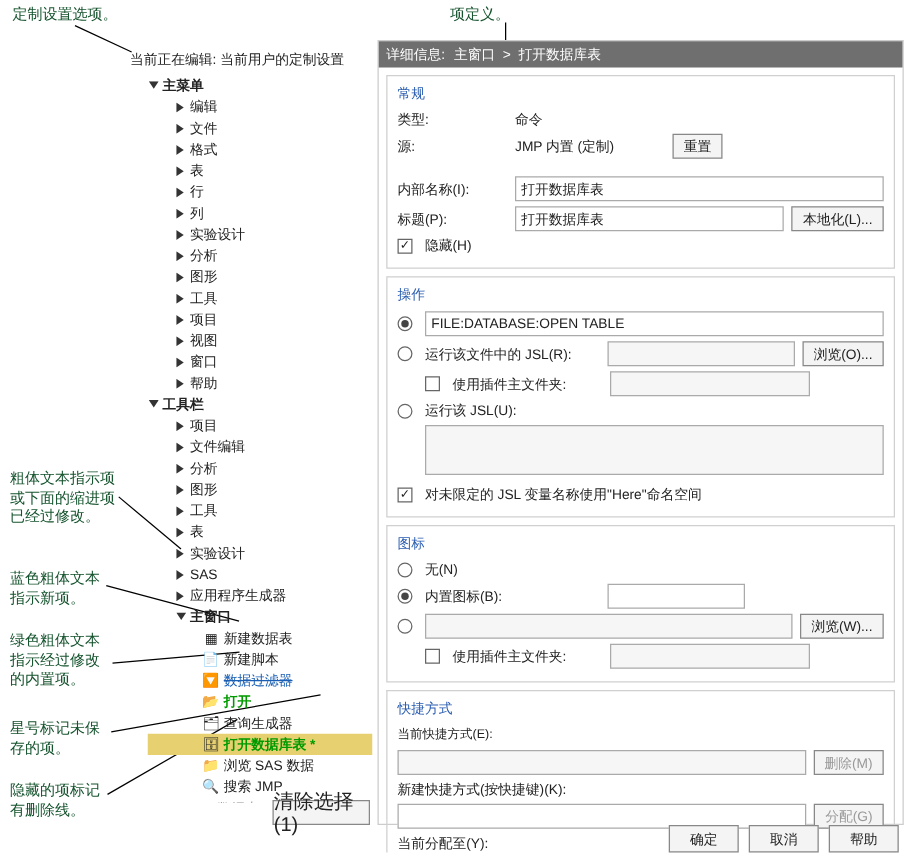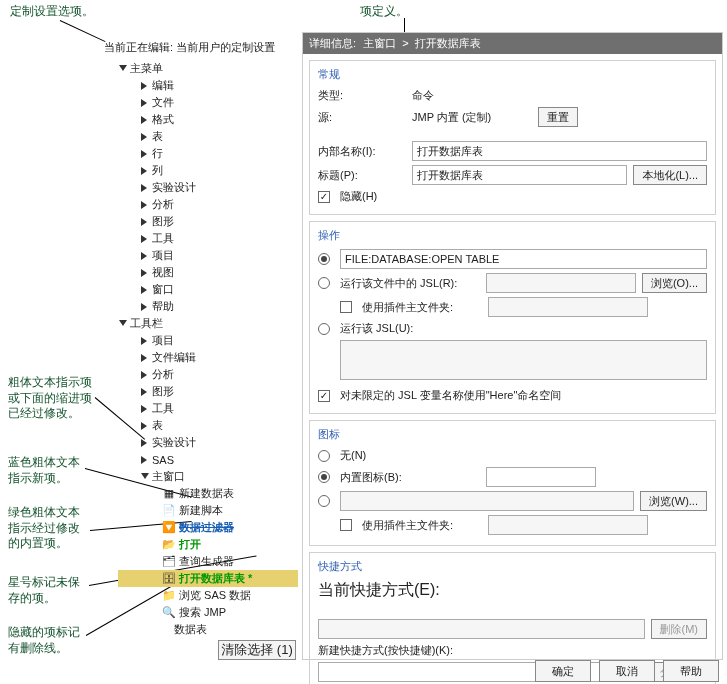--- a/index.html
+++ b/index.html
@@ -6,27 +6,27 @@
 body{width:727px;height:684px;background:#fff;position:relative}
 .anno{position:absolute;font-size:12px;color:#14532d;line-height:1.3}
 .callout{position:absolute;border-top:1px solid #000}
 .callout-v{position:absolute;border-left:1px solid #000}
 .editing{position:absolute;left:104px;top:40px;font-size:11px}
 .tree{position:absolute;left:118px;top:60px;width:180px;bottom:42px;overflow:hidden}
 .tree-row{display:flex;align-items:center;height:17px;padding-left:0;cursor:default}
 .tri{width:10px;height:10px;display:inline-flex;align-items:center;justify-content:center;margin-right:2px}
 .tri svg{width:8px;height:8px}
 .ind0{padding-left:0}.ind1{padding-left:22px}.ind2{padding-left:44px}
-.bold{font-weight:400}
-.blue{color:#1a5fb4;font-weight:700}
+.bold{font-weight:700}
+.blue{color:#1a5fb4;font-weight:400}
 .green{color:#009a00;font-weight:700}
 .strike{text-decoration:line-through}
 .sel{background:#e6d070}
 .ico{width:14px;height:14px;margin-right:3px;display:inline-flex;align-items:center;justify-content:center}
-.clear-btn{position:absolute;left:218px;bottom:24px;width:78px;height:20px;border:1px solid #888;background:#f4f4f4;font-size:13px;display:flex;align-items:center;justify-content:center}
+.clear-btn{position:absolute;left:218px;bottom:24px;width:78px;height:20px;border:1px solid #888;background:#f4f4f4;font-size:16px;display:flex;align-items:center;justify-content:center}
 .right{position:absolute;left:302px;top:32px;right:4px;bottom:24px;border:1px solid #ccc;background:#fff}
 .topbtns{position:absolute;right:6px;top:36px;display:flex;gap:6px}
 .btn{height:22px;border:1px solid #888;background:#f4f4f4;padding:0 8px;display:inline-flex;align-items:center;justify-content:center;min-width:56px}
 .breadcrumb{background:#6f6f6f;color:#fff;padding:3px 6px;font-size:11px}
 .breadcrumb span{color:#fff}
 .panel{margin:6px;border:1px solid #d0d0d0;padding:6px 8px}
 .panel-title{color:#2a5db0;font-size:11px;margin-bottom:6px}
 .row{display:flex;align-items:center;margin:4px 0;gap:6px}
 .lab{width:88px}
 .field{flex:1;height:20px;border:1px solid #aaa;background:#fff;padding:0 4px;display:flex;align-items:center}
@@ -265,20 +265,28 @@
         <span>实验设计</span>
       </div>
       <div class="tree-row ind1">
         <span class="tri">
           <svg viewBox="0 0 8 8">
             <polygon points="0,0 0,8 6,4" fill="#333"></polygon>
           </svg>
         </span>
         <span>SAS</span>
       </div>
+      <div class="tree-row ind1">
+        <span class="tri">
+          <svg viewBox="0 0 8 8">
+            <polygon points="0,0 0,8 6,4" fill="#333"></polygon>
+          </svg>
+        </span>
+        <span>应用程序生成器</span>
+      </div>
     </div>
   <div class="tree-row ind1">
       <span class="tri">
         <svg viewBox="0 0 8 8">
           <polygon points="0,0 8,0 4,6" fill="#333"></polygon>
         </svg>
       </span>
       <span class="bold">主窗口</span>
     </div>
   <div class="tree-row ind2">
@@ -406,21 +414,21 @@
       </div>
     <div class="row" style="padding-left:22px">
         <span class="check"></span>
         <span style="width:120px">使用插件主文件夹:</span>
         <div class="field read" style="max-width:160px"></div>
       </div>
   </div>
 
   <div class="panel" style="border-bottom:none;margin-bottom:0;padding-bottom:0">
     <div class="panel-title">快捷方式</div>
-    <div style="font-size:16px;margin-bottom:18px">当前快捷方式(E):</div>
+    <div style="font-size:10px;margin-bottom:6px">当前快捷方式(E):</div>
     <div class="row">
         <div class="field read grow"></div>
         <span class="small-btn" style="color:#999">删除(M)</span>
       </div>
     <div style="font-size:11px;margin:4px 0 2px">新建快捷方式(按快捷键)(K):</div>
     <div class="row">
         <div class="field grow"></div>
         <span class="small-btn" style="color:#999">分配(G)</span>
       </div>
     <div style="font-size:11px;margin:4px 0 2px">当前分配至(Y):</div>

